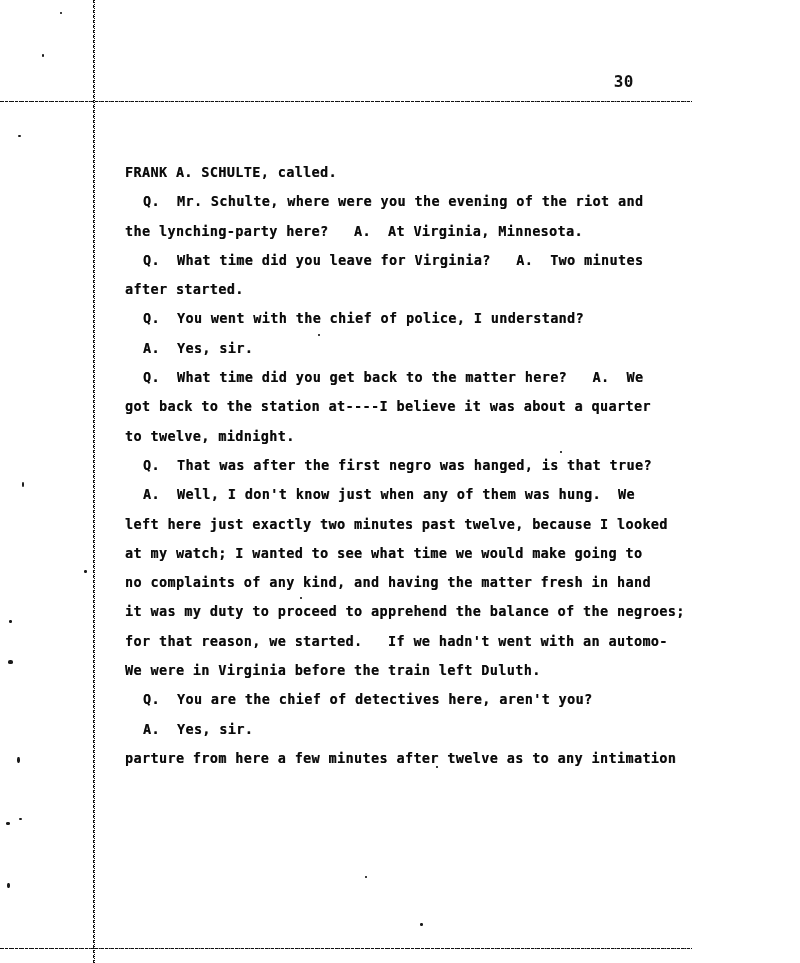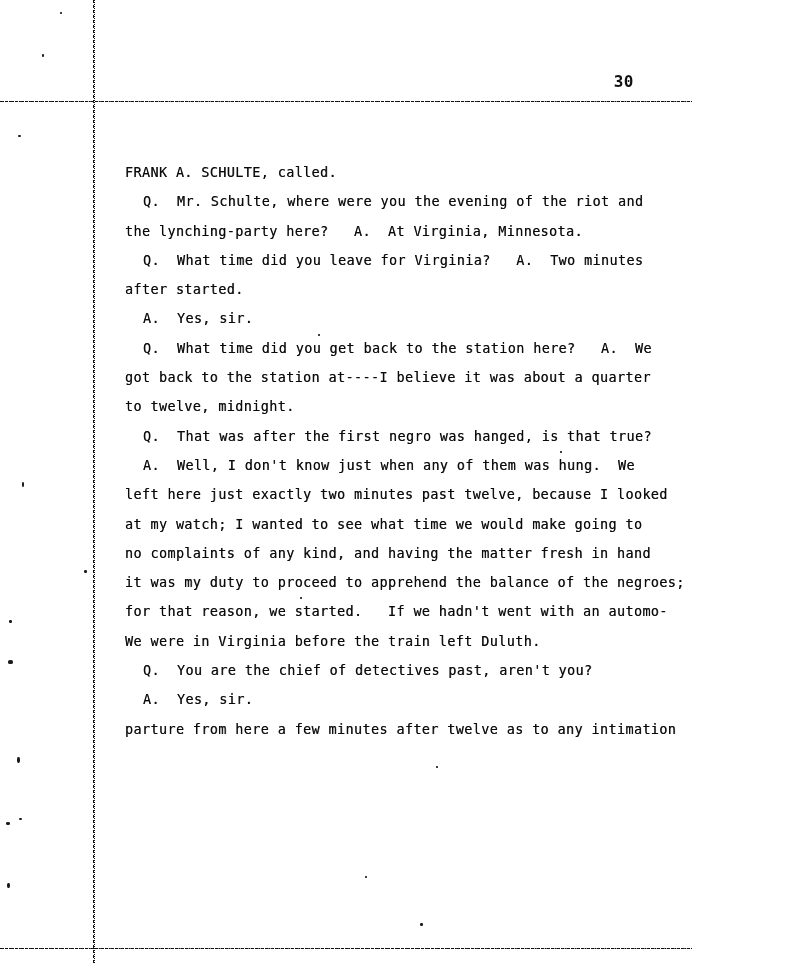--- a/index.html
+++ b/index.html
@@ -60,21 +60,21 @@
   #typed-body {
     position: absolute;
     left: 125px;
     top: 158px;
     width: 640px;
   }
 
   .tline {
     font-family: "DejaVu Sans Mono", "Liberation Mono", monospace;
     font-size: 13.4px;
-    font-weight: 400;
+    font-weight: 700;
     line-height: 29.3px;
     height: 29.3px;
     color: #0a0a0a;
     white-space: pre;
     letter-spacing: 0.42px;
     
     text-shadow: 0.35px 0 0 rgba(0,0,0,0.45), 0 0.3px 0 rgba(0,0,0,0.25);
   }
 
   .tline.indent-hang  { text-indent: 0; }
@@ -110,33 +110,34 @@
   <div id="typed-body">
 
     <div class="tline indent-hang">FRANK A. SCHULTE, called.</div>
 
 
     <div id="transcript-lines">
         <div class="tline indent-q">Q.  Mr. Schulte, where were you the evening of the riot and</div>
         <div class="tline indent-hang">the lynching-party here?   A.  At Virginia, Minnesota.</div>
         <div class="tline indent-q">Q.  What time did you leave for Virginia?   A.  Two minutes</div>
         <div class="tline indent-hang">after started.</div>
+        <div class="tline indent-q">Q.  You went with the chief of police, I understand?</div>
         <div class="tline indent-q">A.  Yes, sir.</div>
-        <div class="tline indent-q">Q.  What time did you get back to the station here?   A.  We</div>
+        <div class="tline indent-q">Q.  What time did you get back to the matter here?   A.  We</div>
         <div class="tline indent-hang">got back to the station at----I believe it was about a quarter</div>
         <div class="tline indent-hang">to twelve, midnight.</div>
         <div class="tline indent-q">Q.  That was after the first negro was hanged, is that true?</div>
         <div class="tline indent-q">A.  Well, I don't know just when any of them was hung.  We</div>
         <div class="tline indent-hang">left here just exactly two minutes past twelve, because I looked</div>
         <div class="tline indent-hang">at my watch; I wanted to see what time we would make going to</div>
         <div class="tline indent-hang">no complaints of any kind, and having the matter fresh in hand</div>
         <div class="tline indent-hang">it was my duty to proceed to apprehend the balance of the negroes;</div>
         <div class="tline indent-hang">for that reason, we started.   If we hadn't went with an automo-</div>
         <div class="tline indent-hang">We were in Virginia before the train left Duluth.</div>
-        <div class="tline indent-q">Q.  You are the chief of detectives past, aren't you?</div>
+        <div class="tline indent-q">Q.  You are the chief of detectives here, aren't you?</div>
         <div class="tline indent-q">A.  Yes, sir.</div>
         <div class="tline indent-hang">parture from here a few minutes after twelve as to any intimation</div>
       </div>
 
   </div>
 
   <div id="speckle-layer">
       <div class="speck" style="left: 42px; top: 54px; width: 2px; height: 3px;"></div>
       <div class="speck" style="left: 18px; top: 135px; width: 3px; height: 2px;"></div>
       <div class="speck" style="left: 22px; top: 482px; width: 2px; height: 5px;"></div>

